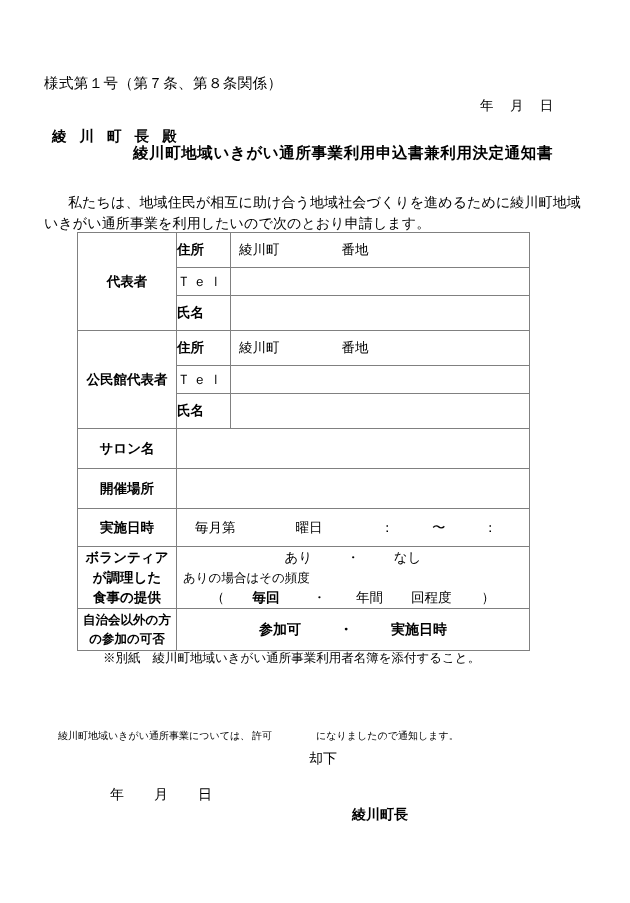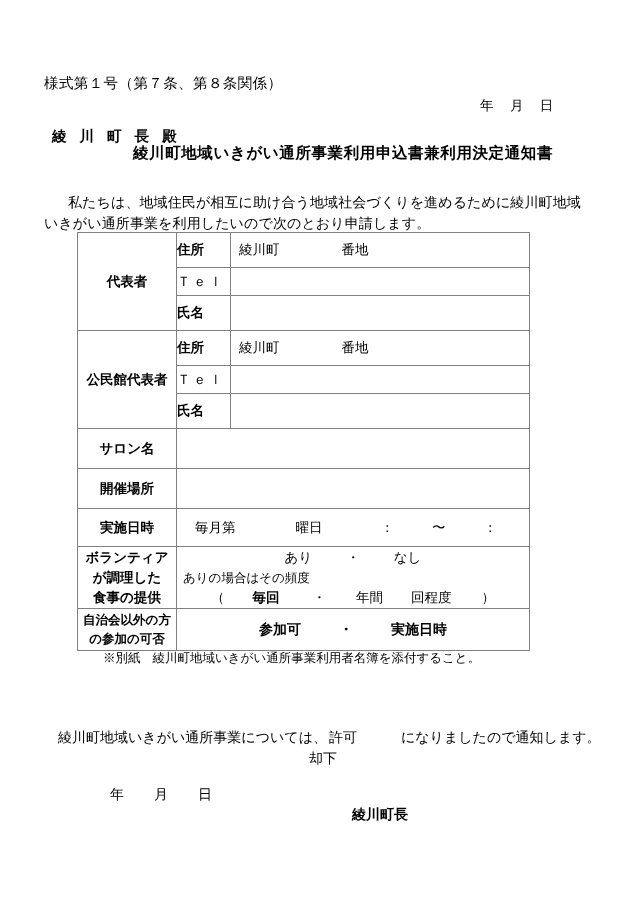--- a/index.html
+++ b/index.html
@@ -171,21 +171,21 @@
     font-size: 12.5px;
     white-space: nowrap;
   }
   .note .gap { margin-left: 12px; }
 
   
   .decision {
     position: absolute;
     left: 58px;
     top: 729px;
-    font-size: 14px;
+    font-size: 10px;
     white-space: nowrap;
   }
   .decision .kyoka { margin-left: 2px; }
   .decision .after { margin-left: 44px; }
 
   .kyakka {
     position: absolute;
     left: 309px;
     top: 750px;
     font-size: 14px;

